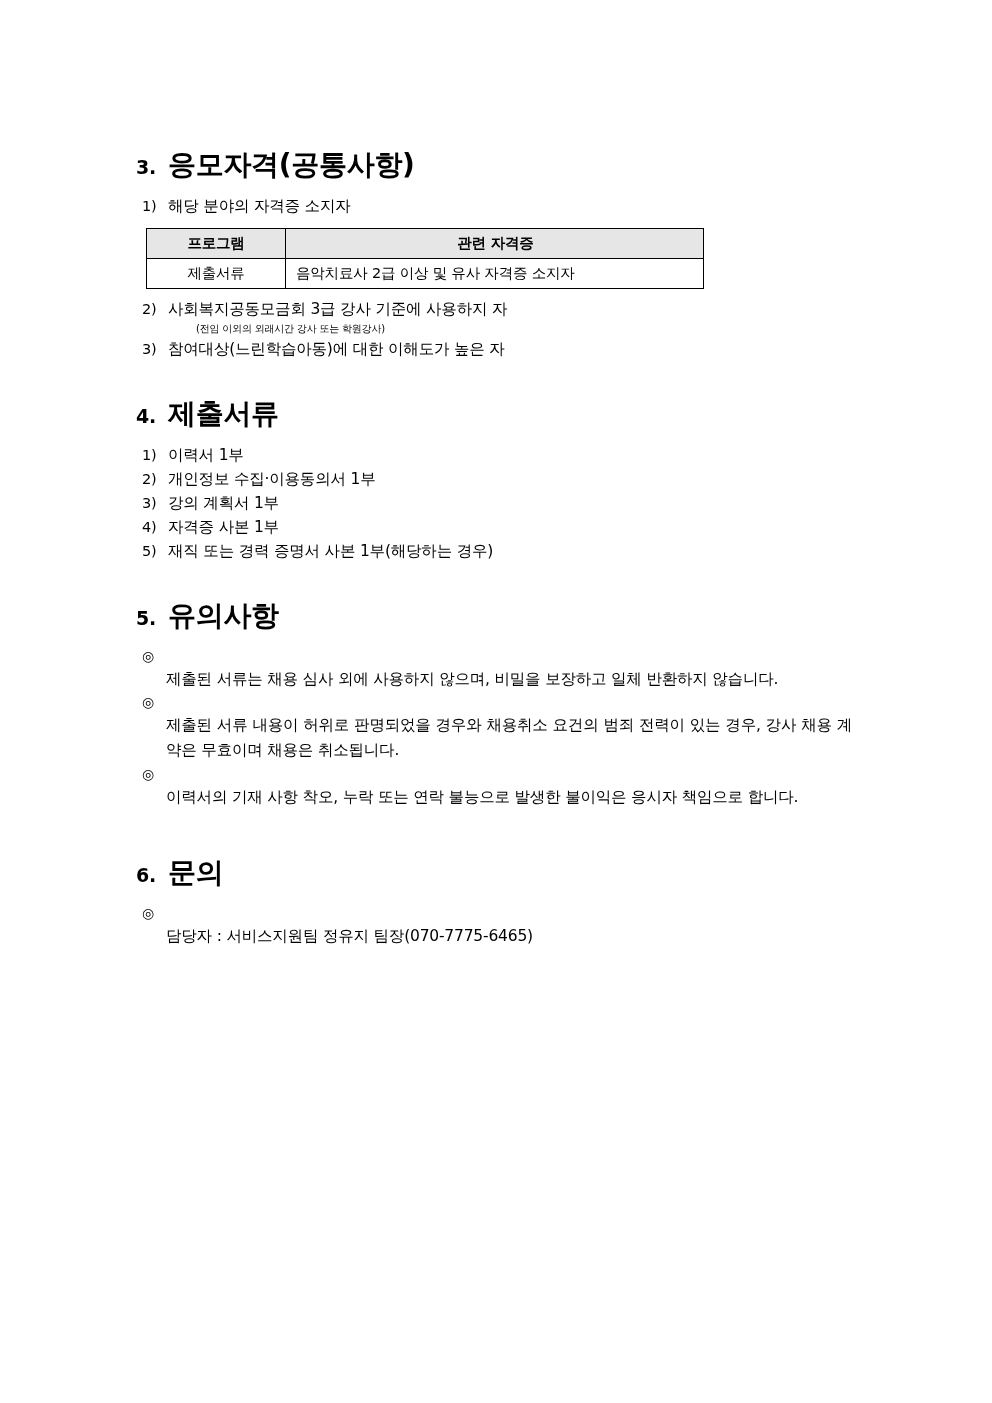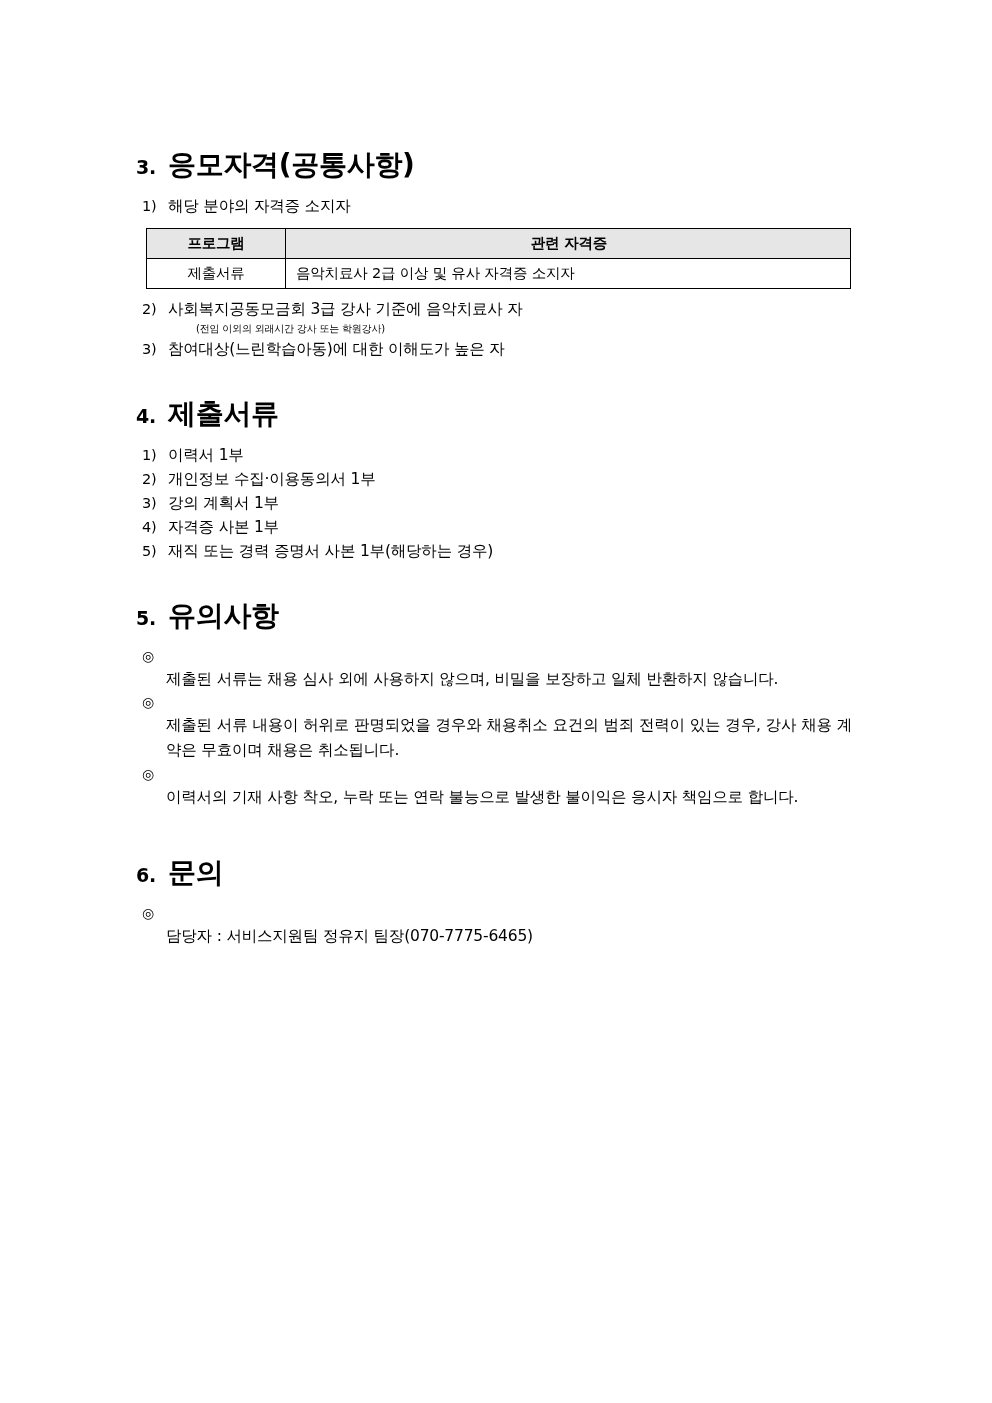--- a/index.html
+++ b/index.html
@@ -92,21 +92,21 @@
   }
   .bullet-item .text {
     flex: 1;
     text-align: justify;
     text-justify: inter-word;
     margin-top: 22px;
   }
 
   table.qual-table {
     border-collapse: collapse;
-    width: 705px;
+    width: 558px;
     margin: 10px 0 8px 10px;
     table-layout: fixed;
   }
   table.qual-table th,
   table.qual-table td {
     border: 1px solid #000000;
     font-size: 14.5px;
     font-weight: normal;
     letter-spacing: -0.2px;
     padding: 5px 8px;
@@ -152,21 +152,21 @@
       <tbody>
         <tr>
           <td class="col-prog">제출서류</td>
           <td class="col-cert">음악치료사 2급 이상 및 유사 자격증 소지자</td>
         </tr>
       </tbody>
     </table>
 
     <div class="item">
       <span class="marker">2)</span>
-      <span class="text">사회복지공동모금회 3급 강사 기준에 음악치료사 자</span>
+      <span class="text">사회복지공동모금회 3급 강사 기준에 사용하지 자</span>
     </div>
     <div class="item-sub">
       <span class="marker"></span>
       <span class="text">(전임 이외의 외래시간 강사 또는 학원강사)</span>
     </div>
     <div class="item">
       <span class="marker">3)</span>
       <span class="text">참여대상(느린학습아동)에 대한 이해도가 높은 자</span>
     </div>
 

